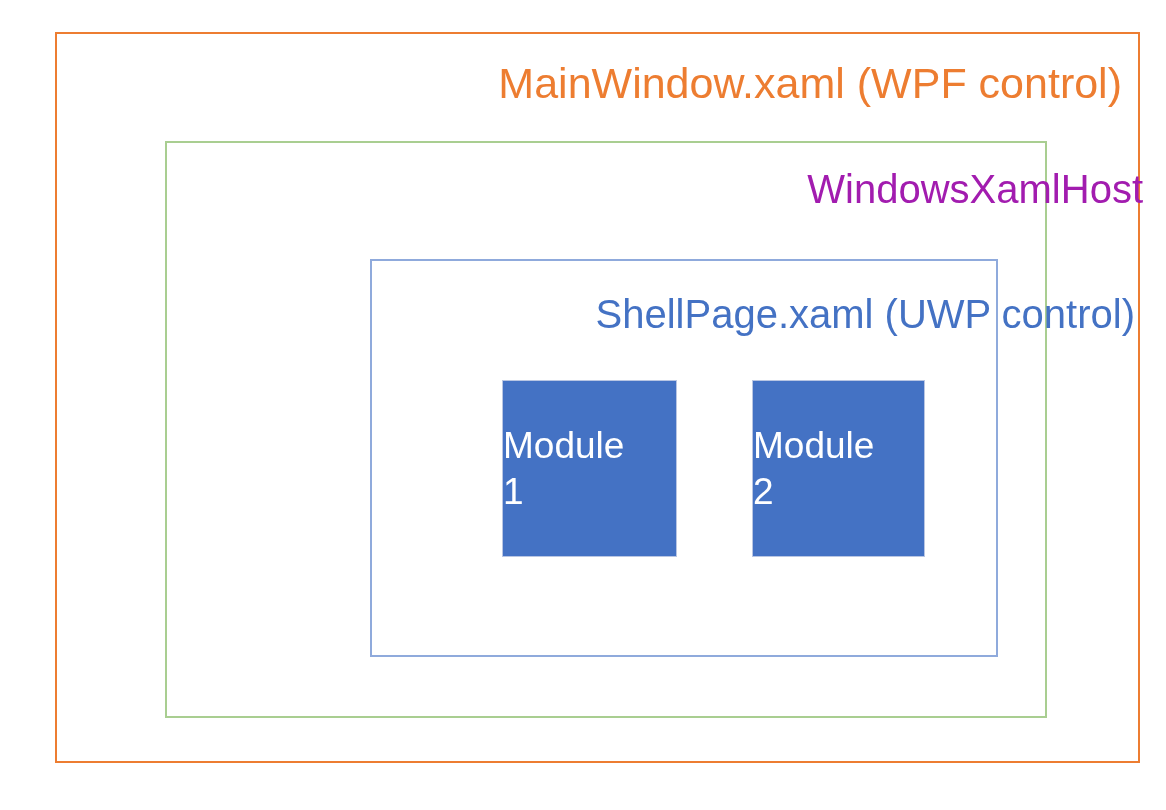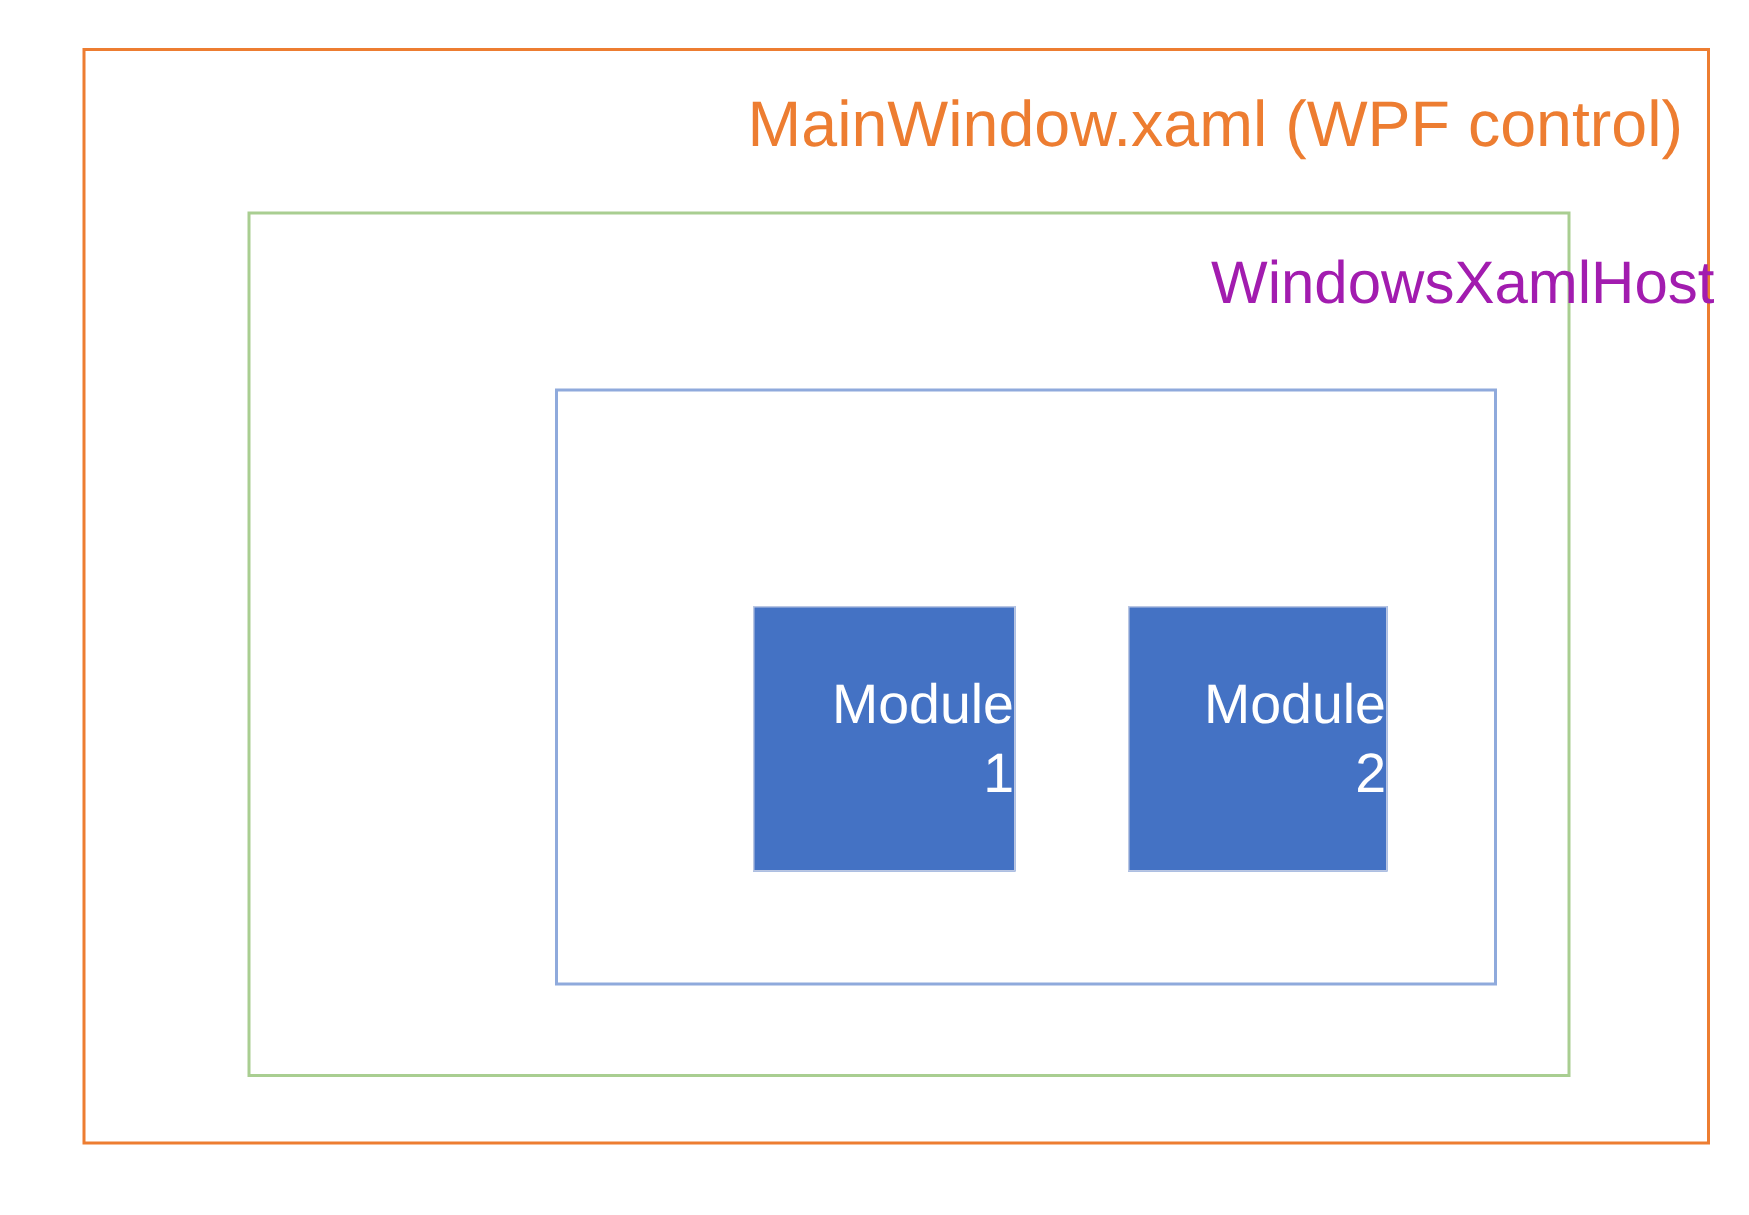--- a/index.html
+++ b/index.html
@@ -80,27 +80,27 @@
   }
 
   
   .module {
     position: absolute;
     box-sizing: border-box;
     background: #4472C4;
     border: 1px solid #B9C6E3;
     display: flex;
     flex-direction: column;
-    align-items: flex-end;
+    align-items: flex-start;
     justify-content: center;
     color: #FFFFFF;
     font-size: 37px;
     line-height: 1.22;
     text-align: center;
-    top: 404px;
+    top: 380px;
     width: 175px;
     height: 177px;
   }
 
   .module-1 { left: 502px; }
   .module-2 { left: 752px; width: 173px; }
 
   .module-line { display: block; }
 </style>
 </head>
@@ -108,20 +108,21 @@
 
 <div id="canvas">
 
   <div class="box box-outer"></div>
   <div class="caption caption-outer">MainWindow.xaml (WPF control)</div>
 
   <div class="box box-middle"></div>
   <div class="caption caption-middle">WindowsXamlHost</div>
 
   <div class="box box-inner"></div>
+  <div class="caption caption-inner">ShellPage.xaml (UWP control)</div>
 
   <div class="module module-1">
     <span class="module-line">Module</span>
     <span class="module-line">1</span>
   </div>
 
   <div class="module module-2">
     <span class="module-line">Module</span>
     <span class="module-line">2</span>
   </div>

